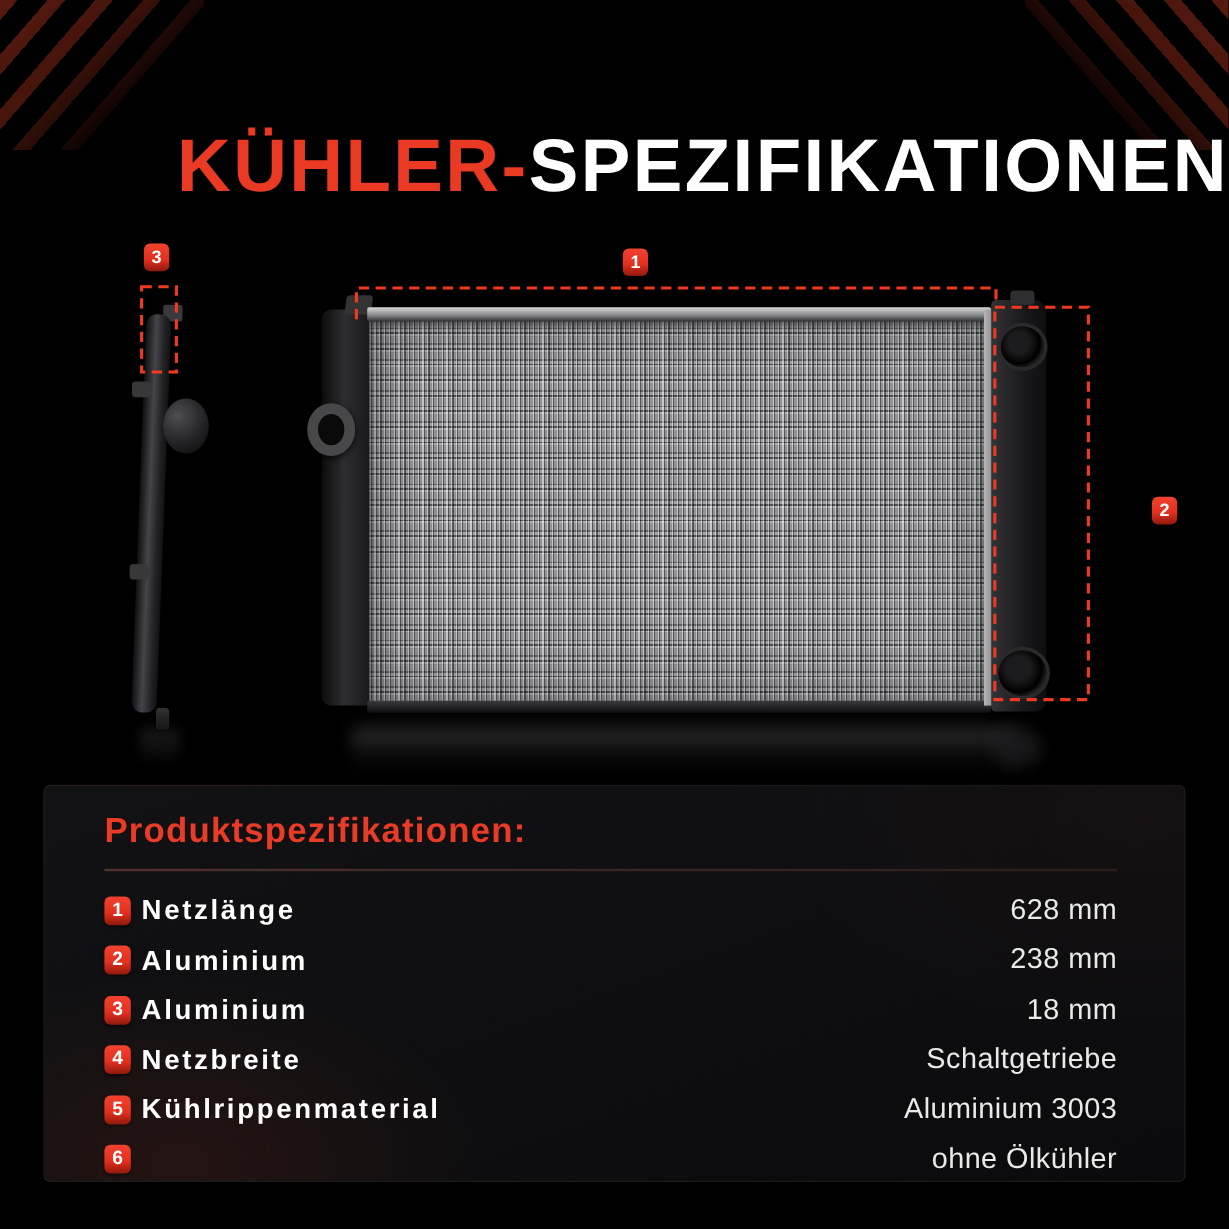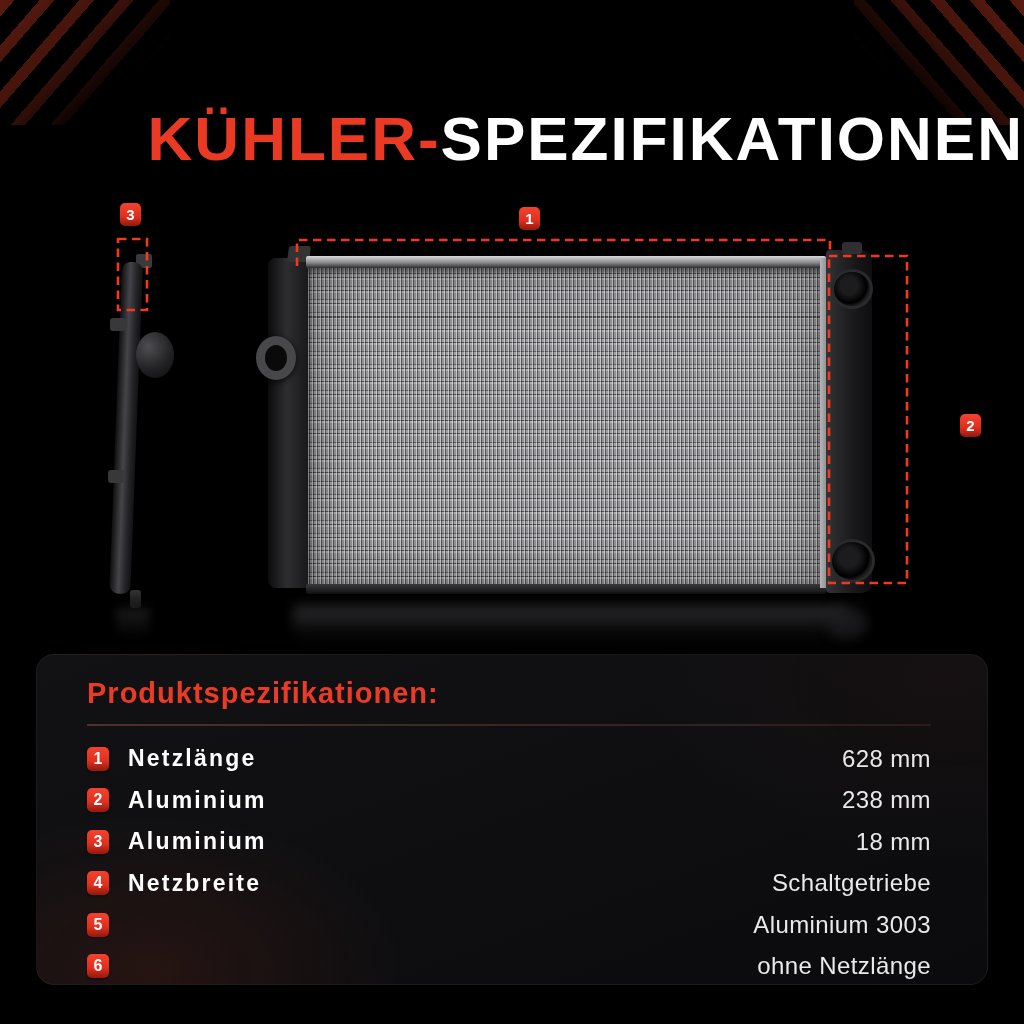--- a/index.html
+++ b/index.html
@@ -80,39 +80,39 @@
   
   .reflection-main{position:absolute;left:292px;top:606px;width:556px;height:46px;border-radius:8px;
     background:linear-gradient(180deg,rgba(95,95,100,.5),rgba(40,40,44,.18) 55%,rgba(0,0,0,0));
     filter:blur(6px);}
   .reflection-side{position:absolute;left:116px;top:608px;width:34px;height:42px;
     background:linear-gradient(180deg,rgba(70,70,75,.4),transparent 75%);filter:blur(5px);}
   .reflection-port{position:absolute;left:828px;top:606px;width:40px;height:34px;border-radius:50%;
     background:rgba(30,30,33,.8);filter:blur(6px);}
 
   
-  .spec-panel{position:absolute;left:36px;top:654px;width:952px;height:331px;border-radius:18px;
+  .spec-panel{position:absolute;left:36px;top:654px;width:952px;height:331px;border-radius:6px;
     box-sizing:border-box;padding:22px 56px 0 50px;
     background:
       radial-gradient(420px 260px at 12% 96%,rgba(140,45,28,.18),transparent 60%),
       radial-gradient(500px 300px at 96% 8%,rgba(120,40,30,.07),transparent 60%),
       linear-gradient(160deg,#121214,#0b0b0d);
     border:1px solid rgba(255,255,255,.05);
     box-shadow:0 0 40px rgba(0,0,0,.6);}
   .panel-heading{margin:0;font-size:29px;font-weight:700;color:#ea3b27;letter-spacing:1px;}
   .heading-divider{margin-top:14px;height:2px;
     background:linear-gradient(90deg,rgba(220,120,105,.30),rgba(220,120,105,.12));}
   .rows{margin-top:12px;}
   .spec-row{display:flex;align-items:center;height:41.5px;}
   .num-badge{width:22px;height:24px;border-radius:5px;flex:none;
     display:flex;align-items:center;justify-content:center;
     color:#fff;font-weight:700;font-size:16px;
     background:linear-gradient(180deg,#f1432f 0%,#e22f1e 58%,#8f190c 100%);
     box-shadow:0 1px 2px rgba(0,0,0,.5);}
-  .spec-label{margin-left:19px;font-size:23px;font-weight:700;letter-spacing:2.2px;color:#fff;white-space:nowrap;}
+  .spec-label{margin-left:9px;font-size:23px;font-weight:700;letter-spacing:2.2px;color:#fff;white-space:nowrap;}
   .spec-value{margin-left:auto;font-size:24px;color:#e9e9e9;letter-spacing:.4px;white-space:nowrap;}
 </style>
 </head>
 <body>
 
 <div class="page">
 
   <div class="corner-stripes tl"></div>
   <div class="corner-stripes tr"></div>
 
@@ -178,24 +178,25 @@
       </div>
 
       <div class="spec-row">
         <span class="num-badge">4</span>
         <span class="spec-label">Netzbreite</span>
         <span class="spec-value">Schaltgetriebe</span>
       </div>
 
       <div class="spec-row">
         <span class="num-badge">5</span>
+        <span class="spec-label">Kühlrippenmaterial</span>
         <span class="spec-value">Aluminium 3003</span>
       </div>
 
       <div class="spec-row">
         <span class="num-badge">6</span>
-        <span class="spec-value">ohne Netzlänge</span>
+        <span class="spec-value">ohne Ölkühler</span>
       </div>
 
     </div>
   </section>
 
 </div>
 
 </body></html>

